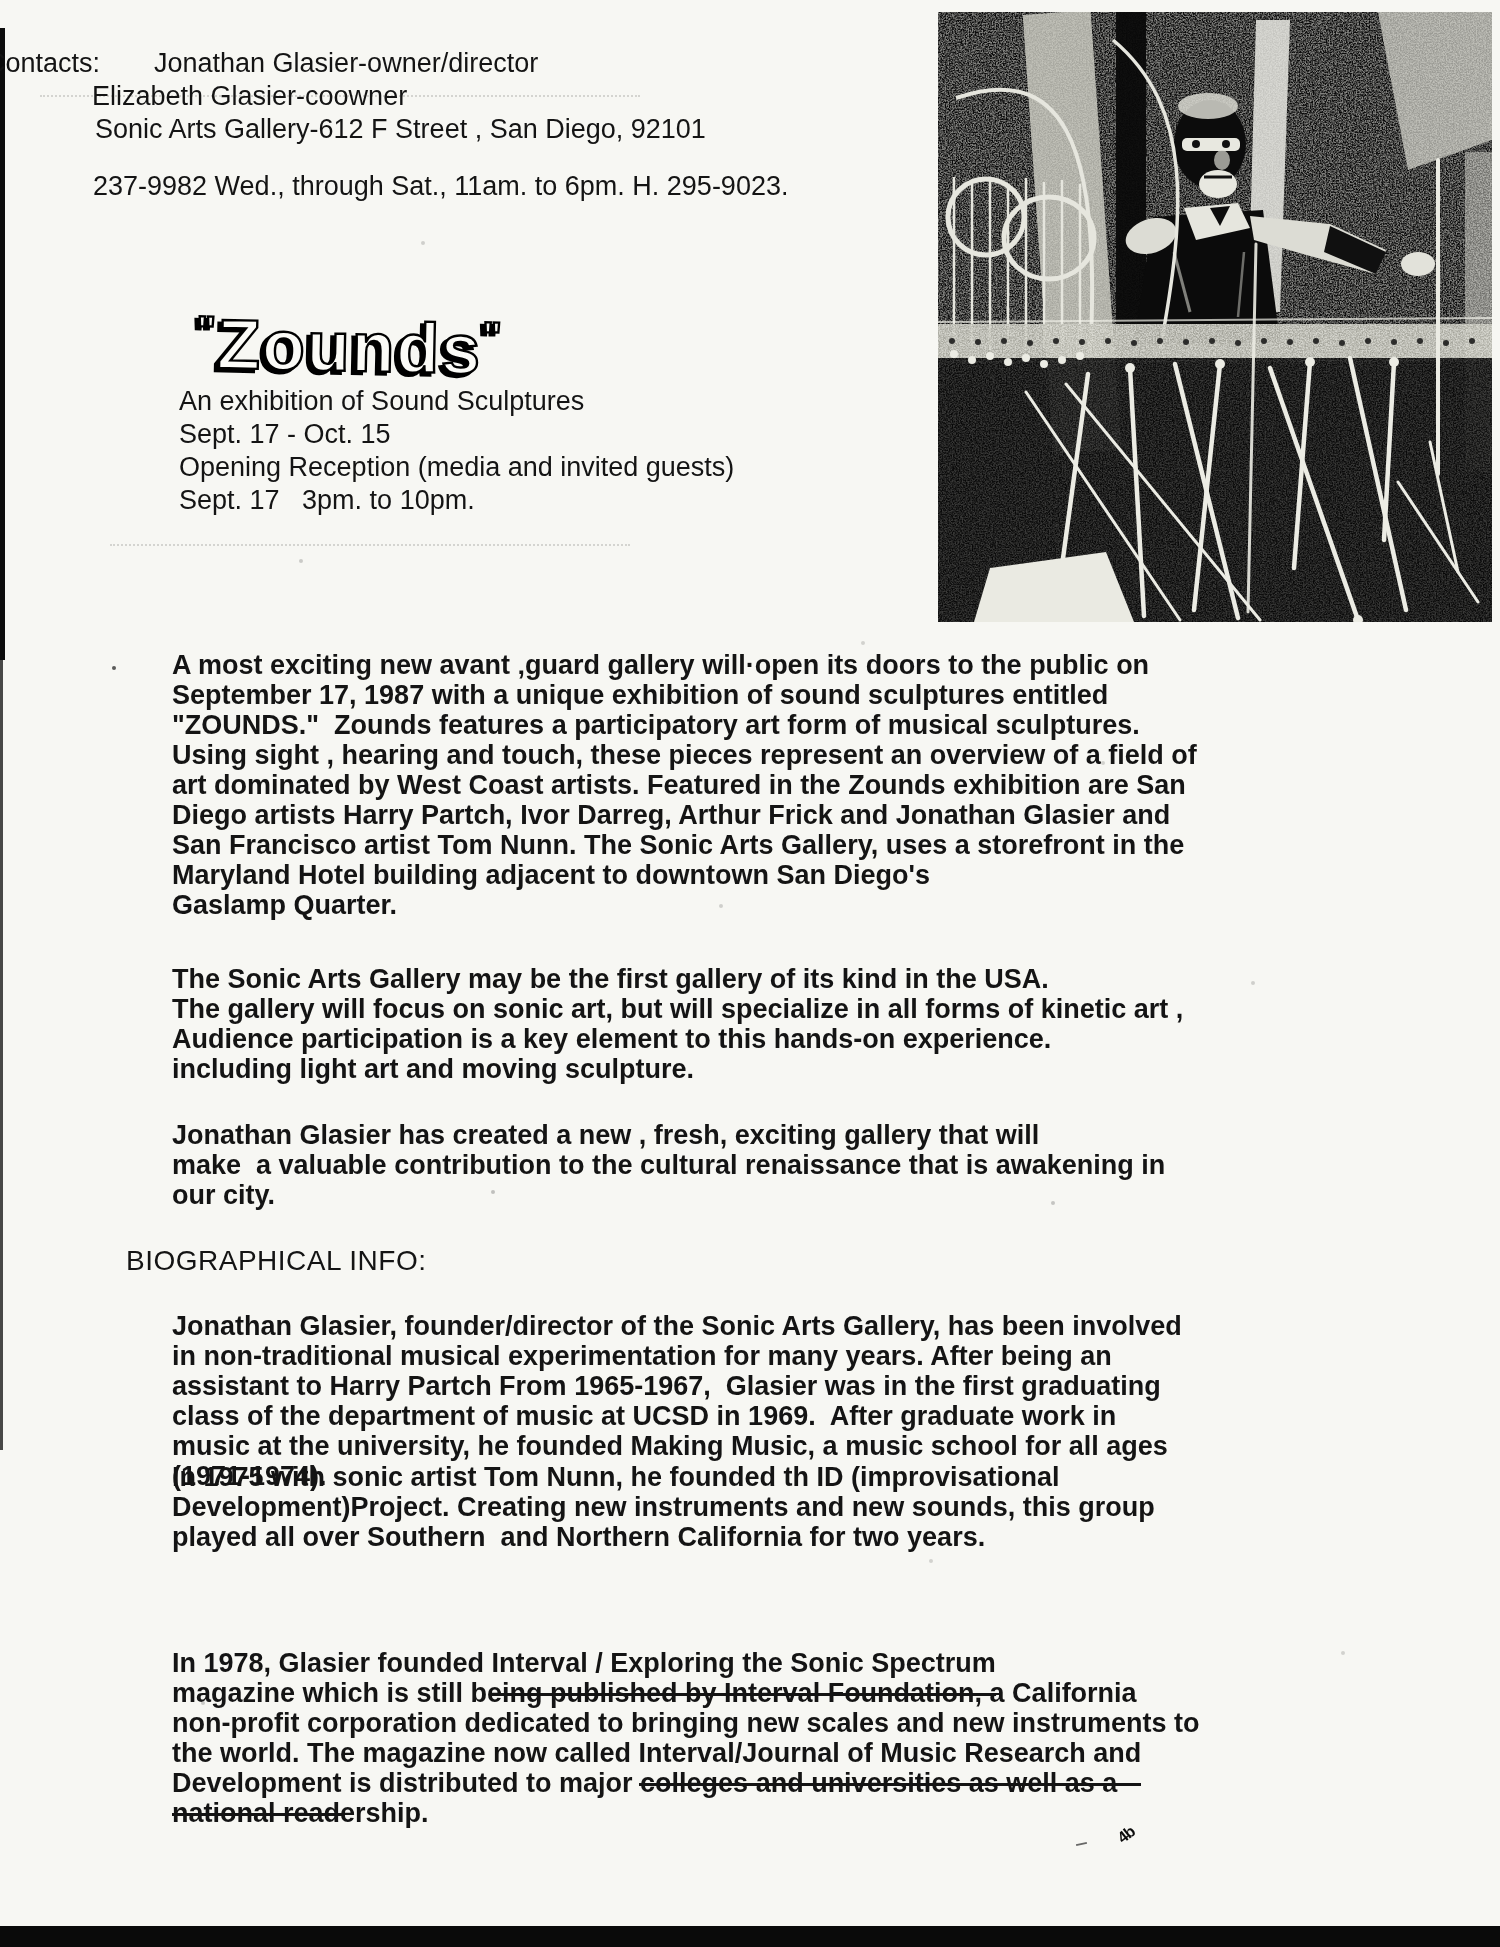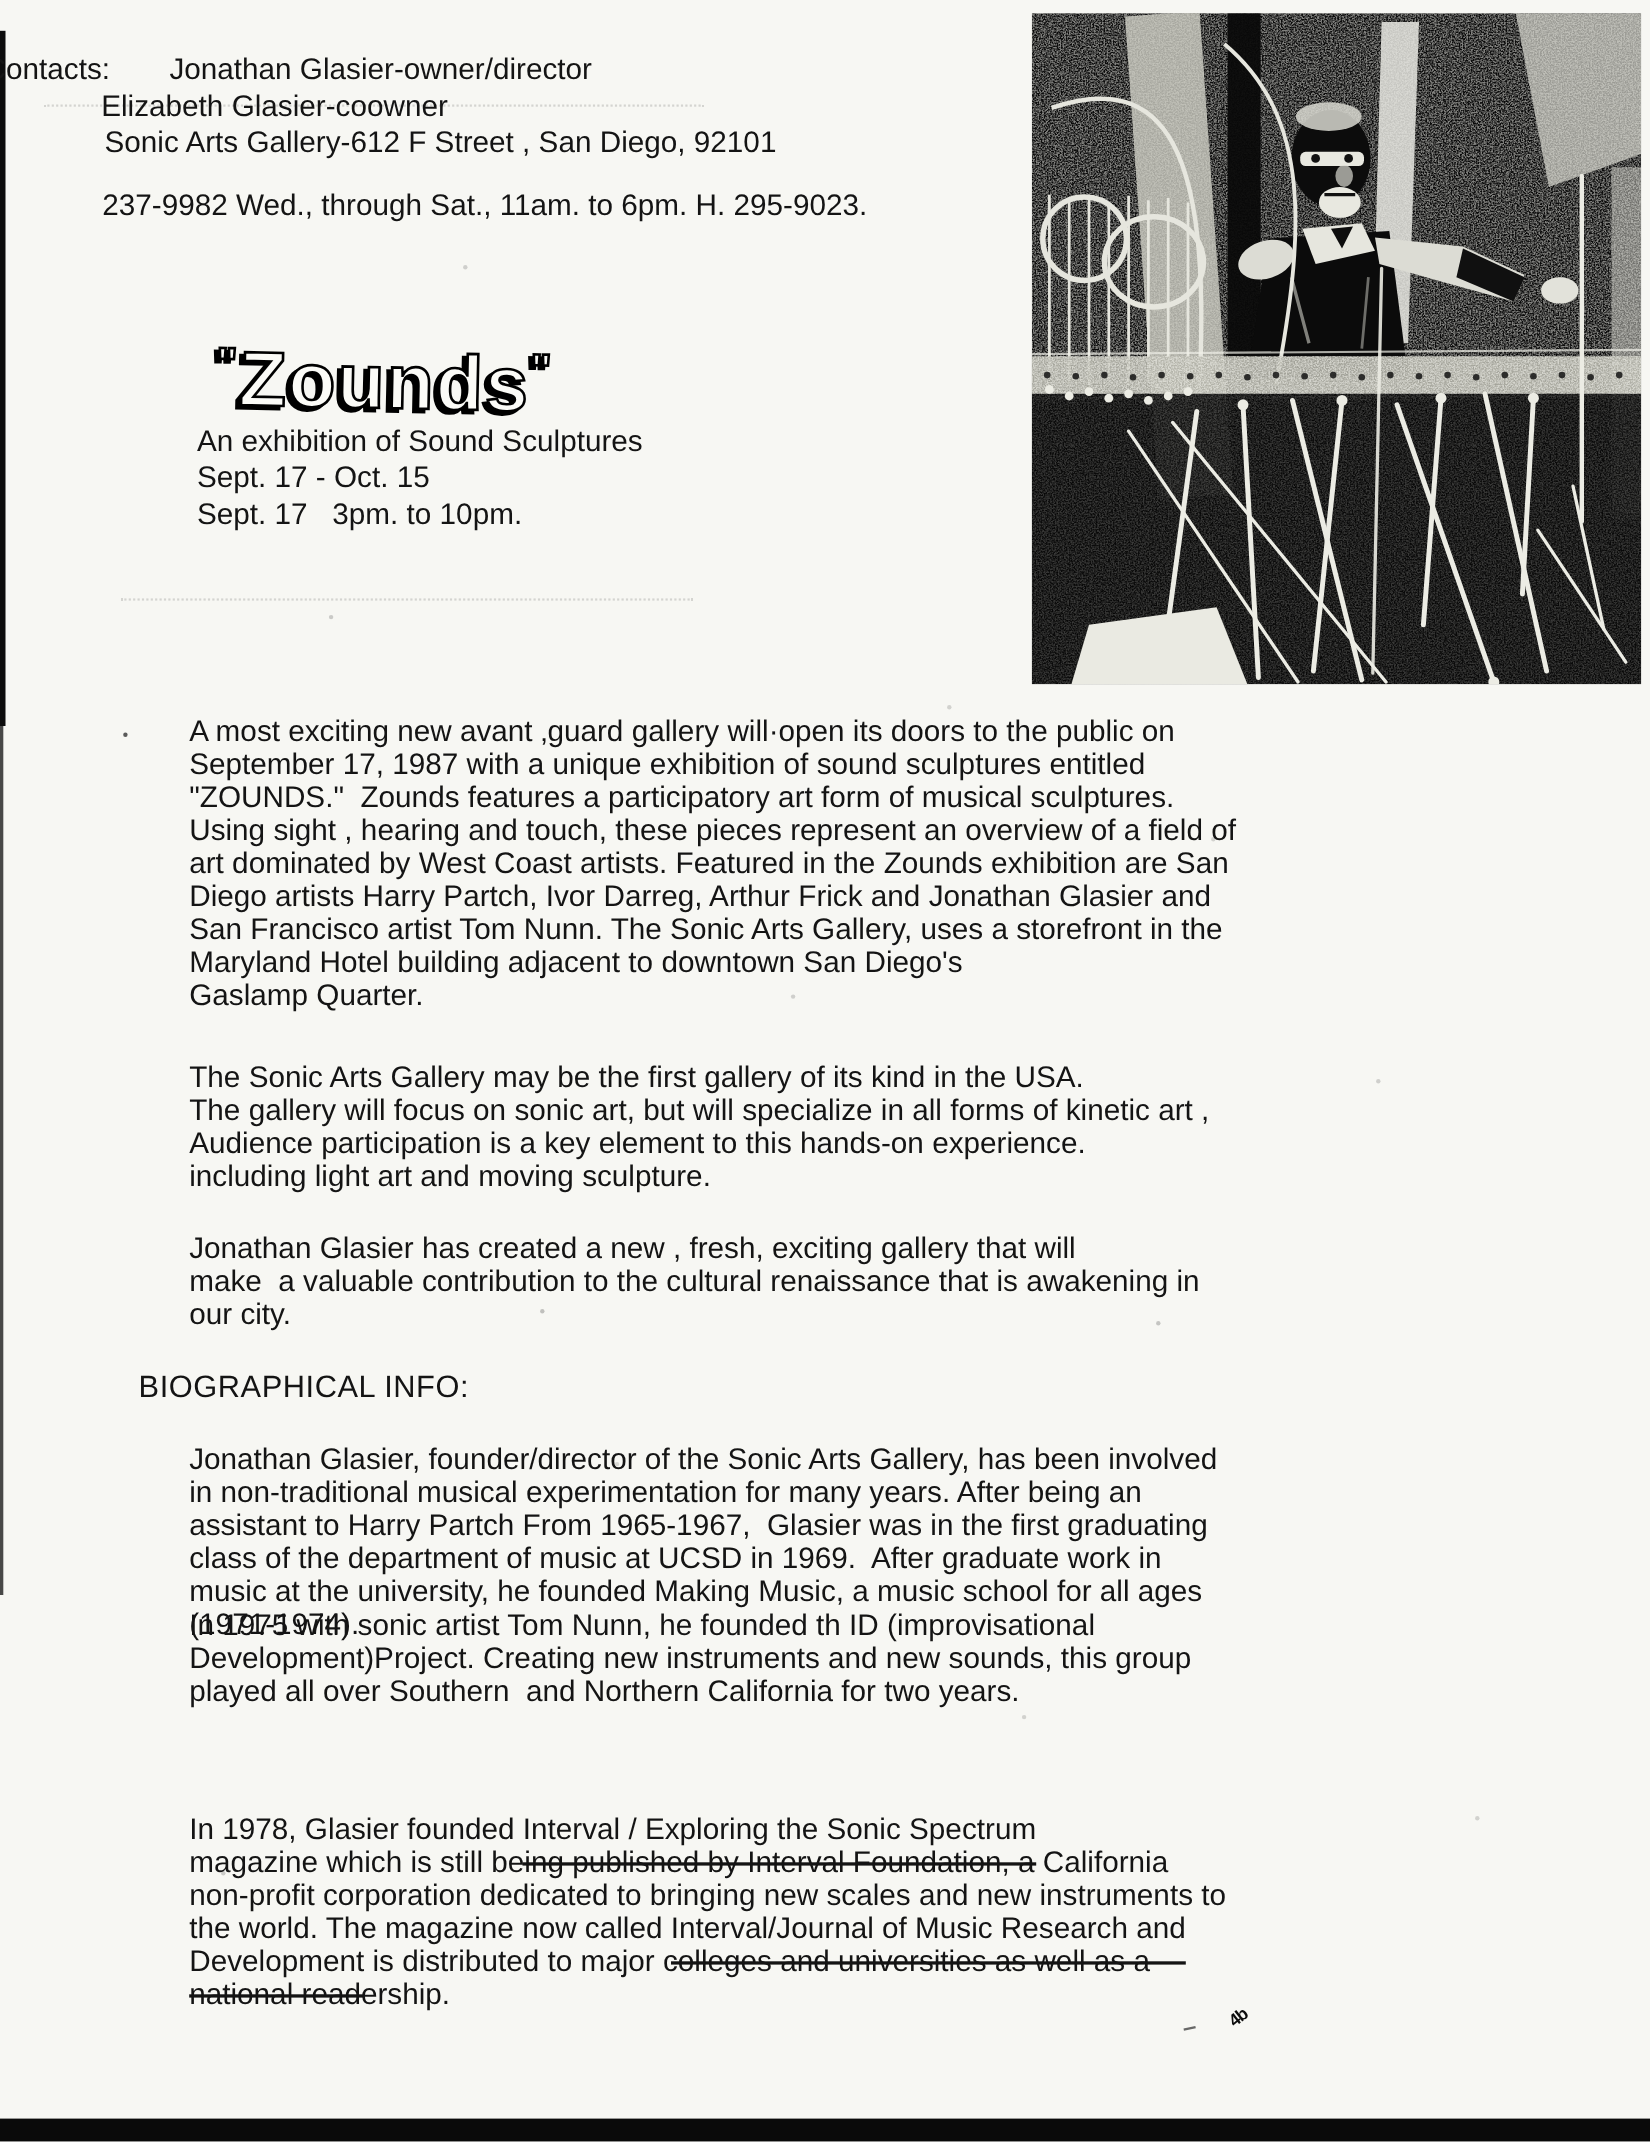--- a/index.html
+++ b/index.html
@@ -11,21 +11,21 @@
   .txt{position:absolute;font-size:27px;white-space:pre;}
   .line,.sline{white-space:pre;margin-left:46px;}
   
   .rule-top{position:absolute;left:0;top:28px;width:5px;height:632px;background:#0c0c0c;}
   .rule-bottom{position:absolute;left:0;top:660px;width:3px;height:790px;background:#1c1c1c;opacity:.8;}
   
   .bottom-band{position:absolute;left:0;top:1926px;width:1500px;height:21px;background:#0a0a0a;}
   
   .subtitle{position:absolute;left:133px;top:385px;font-size:27px;line-height:33px;}
   
-  .para{position:absolute;left:126px;font-size:27px;line-height:30px;}
+  .para{position:absolute;left:126px;font-size:27px;line-height:30px;font-weight:bold;}
   .u{border-bottom:3px solid #141414;padding-bottom:15px;}
   .bio-heading{position:absolute;left:126px;top:1245px;font-size:28px;letter-spacing:.5px;}
   
   .photo{position:absolute;left:938px;top:12px;width:554px;height:610px;}
   
   .pre-dot{position:absolute;left:112px;top:666px;width:4px;height:4px;border-radius:50%;background:#333;opacity:.8;}
   .dotline{position:absolute;border-top:2px dotted rgba(0,0,0,.14);}
   .scribble{position:absolute;left:1118px;top:1826px;font-size:16px;font-weight:bold;color:#0c0c0c;transform:rotate(-38deg);letter-spacing:-1px;}
   .scribble-dash{position:absolute;left:1076px;top:1843px;width:11px;height:2px;background:#444;transform:rotate(-12deg);opacity:.8;}
   .specks{position:absolute;left:0;top:0;width:2px;height:2px;border-radius:50%;background:transparent;
@@ -60,20 +60,21 @@
   <svg class="title-svg" width="460" height="120">
     <g transform="rotate(1.2 40 80)">
       <text x="20" y="83" font-size="70" letter-spacing="2" fill="#000" stroke="#000" stroke-width="2.6"><tspan font-size="40" y="59">"</tspan><tspan y="83">Zounds</tspan><tspan font-size="40" y="59">"</tspan></text>
       <text x="24" y="80" font-size="70" letter-spacing="2" fill="#fbfbf7" stroke="#000" stroke-width="2.4"><tspan font-size="40" y="56">"</tspan><tspan y="80">Zounds</tspan><tspan font-size="40" y="56">"</tspan></text>
     </g>
   </svg>
 
   <div class="subtitle">
     <div class="sline">An exhibition of Sound Sculptures</div>
     <div class="sline">Sept. 17 - Oct. 15</div>
+    <div class="sline">Opening Reception (media and invited guests)</div>
     <div class="sline">Sept. 17   3pm. to 10pm.</div>
   </div>
 
   <svg class="photo" viewBox="0 0 554 610">
     <defs>
       <filter id="grain" x="0" y="0" width="100%" height="100%">
         <feTurbulence type="fractalNoise" baseFrequency="0.7" numOctaves="2" seed="11" stitchTiles="stitch"></feTurbulence>
         <feColorMatrix type="matrix" values="0 0 0 0 0.93  0 0 0 0 0.93  0 0 0 0 0.88  1.6 1.6 1.6 0 -1.9"></feColorMatrix>
       </filter>
     </defs>

